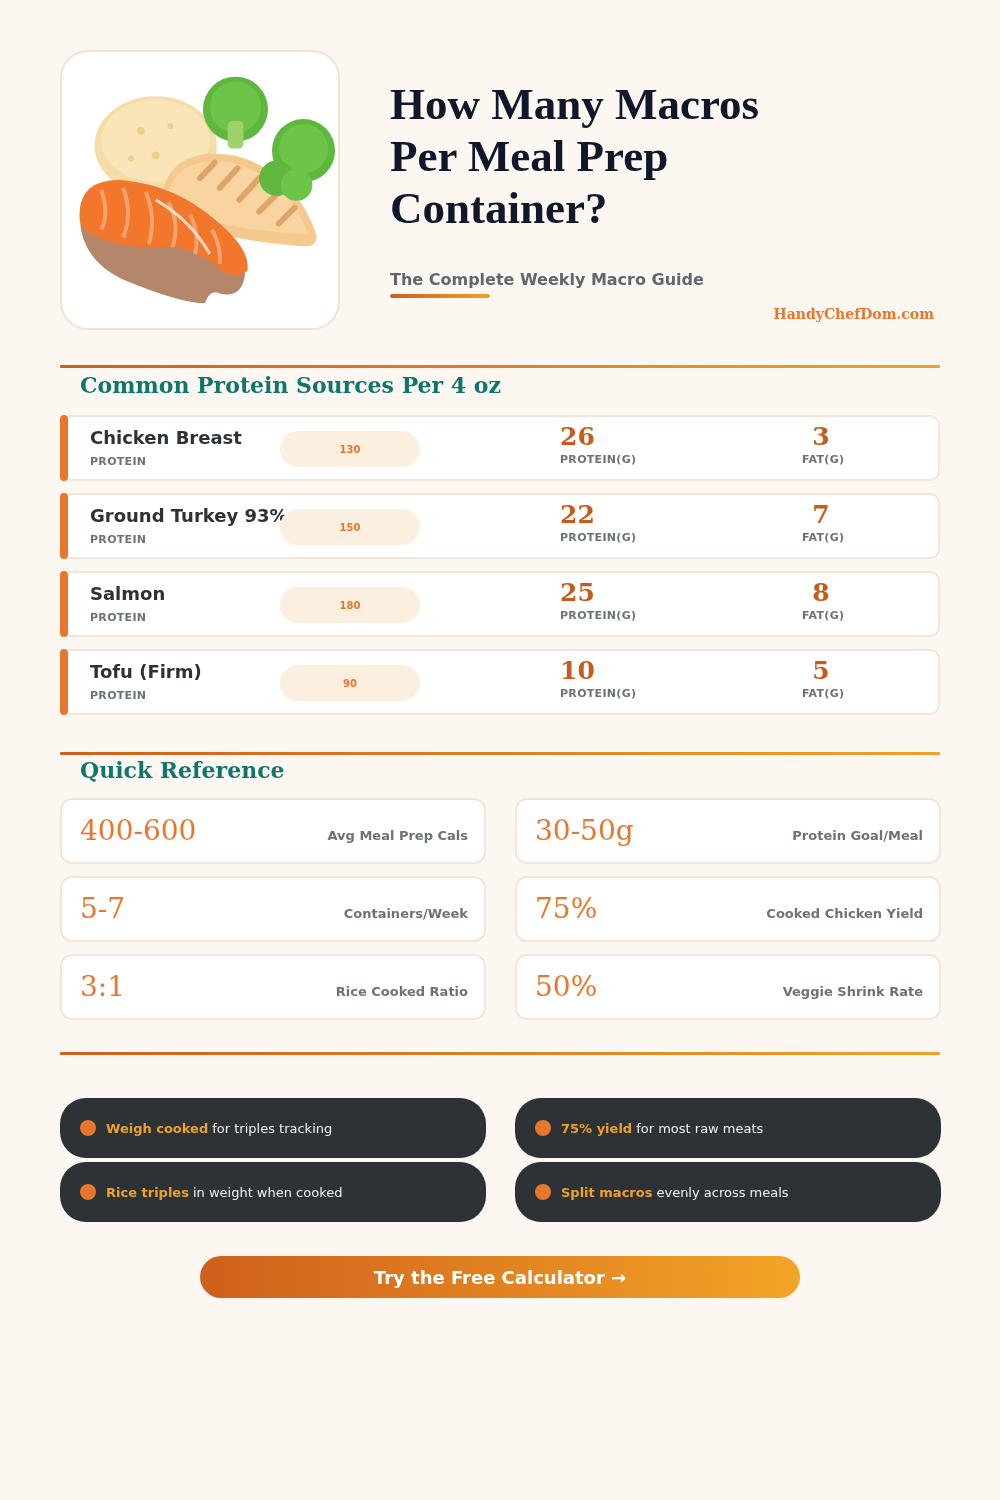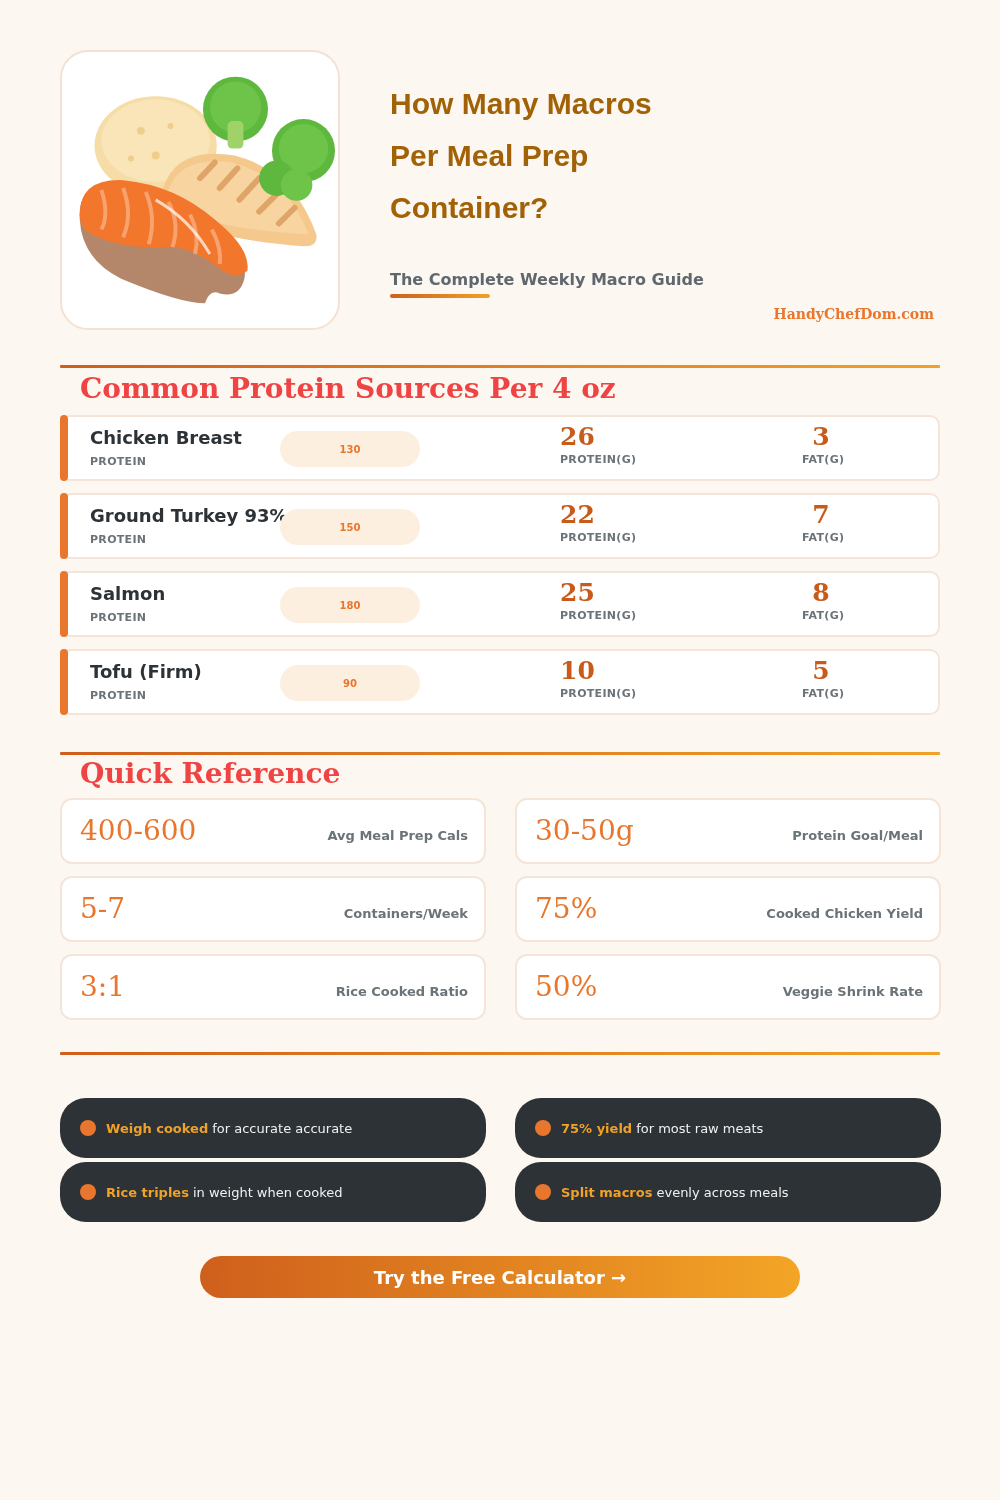--- a/index.html
+++ b/index.html
@@ -14,22 +14,22 @@
 
   
   .hero-image {
     position: absolute; left: 60px; top: 50px; width: 280px; height: 280px;
     background: #ffffff; border: 2px solid #f3e2d3; border-radius: 28px;
     overflow: hidden;
   }
   .hero-image svg { width: 100%; height: 100%; display: block; }
   .hero-title {
     position: absolute; left: 390px; top: 78px; width: 560px;
-    font-family: Liberation Sans, sans-serif; font-weight: bold;
-    font-size: 30px; line-height: 52px; color: #a16207;
+    font-family: Liberation Serif, serif; font-weight: bold;
+    font-size: 45px; line-height: 52px; color: #0f172a;
     white-space: pre-line;
   }
   .hero-subtitle {
     position: absolute; left: 390px; top: 270px;
     font-size: 16px; font-weight: bold; color: #5f686e;
   }
   .hero-underline {
     position: absolute; left: 390px; top: 294px; width: 100px; height: 4px;
     border-radius: 2px; background: linear-gradient(90deg, #cf5f1c, #f0a128);
   }
@@ -41,21 +41,21 @@
 
   
   .section-rule {
     position: absolute; left: 60px; width: 880px; height: 3px;
     background: linear-gradient(90deg, #cf5f1c, #f0a128);
     border-radius: 1px;
   }
   .section-title {
     position: absolute; left: 80px;
     font-family: "DejaVu Serif", serif; font-weight: bold;
-    font-size: 28px; color: #ef4444;
+    font-size: 22px; color: #0f766e;
   }
 
   
   .protein-row {
     position: absolute; left: 60px; width: 880px; height: 66px;
     background: #ffffff; border: 2px solid #f5e5d8; border-radius: 10px;
   }
   .protein-row .accent {
     position: absolute; left: -2px; top: -2px; width: 8px; height: 66px;
     background: #e8762d; border-radius: 5px;
@@ -268,21 +268,21 @@
   <div class="val">50%</div>
   <div class="lbl">Veggie Shrink Rate</div>
 </div>
 
 <div class="section-rule" style="top:1052px;"></div>
 <div class="section-title" style="top:1090px;margin-top:21px;">Quick Tips</div>
 
 <div class="tip" style="left:60px; top:1098px;">
   <span class="dot"></span>
   <span class="hl">Weigh cooked</span>
-  <span>for accurate accurate</span>
+  <span>for triples tracking</span>
 </div>
 <div class="tip" style="left:515px; top:1098px;">
   <span class="dot"></span>
   <span class="hl">75% yield</span>
   <span>for most raw meats</span>
 </div>
 <div class="tip" style="left:60px; top:1162px;">
   <span class="dot"></span>
   <span class="hl">Rice triples</span>
   <span>in weight when cooked</span>

